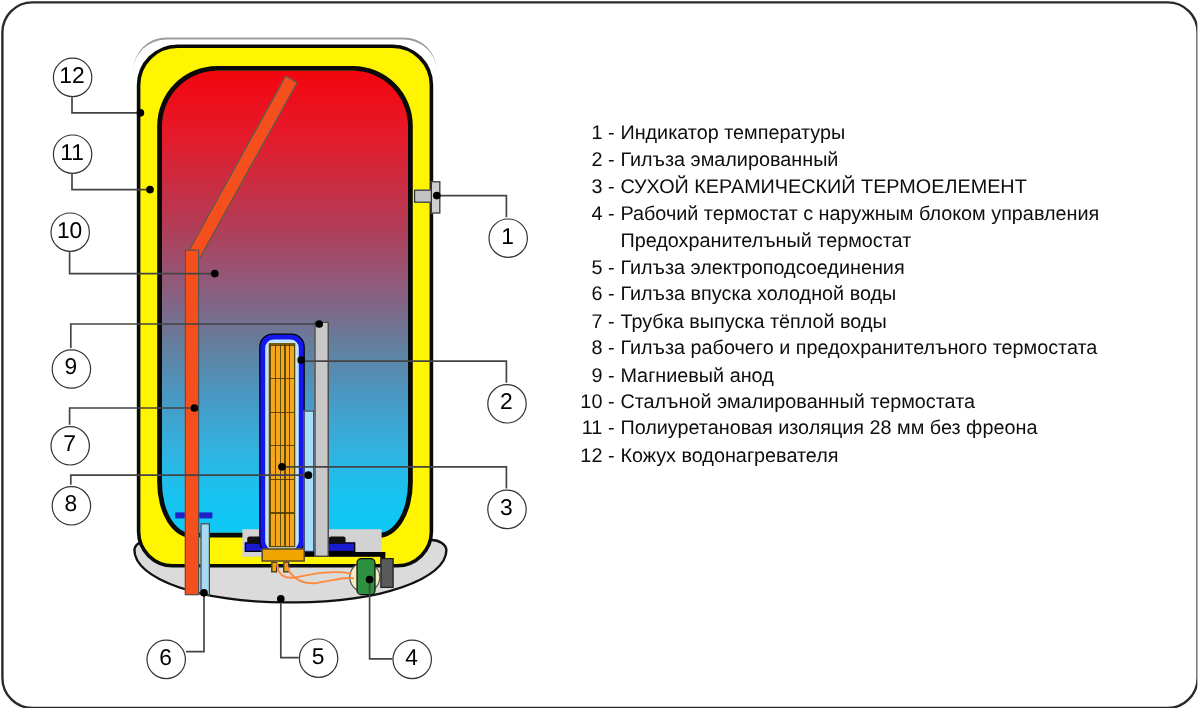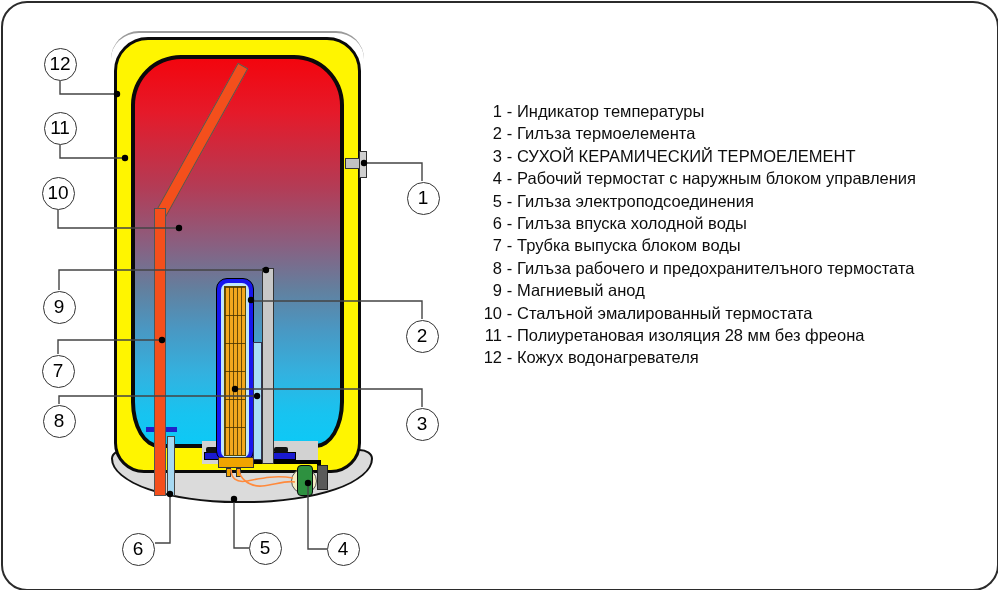--- a/index.html
+++ b/index.html
@@ -160,46 +160,51 @@
 
   <div class="legend">
       <div class="lrow">
         <span class="lnum">1</span>
         <span class="lsep">-</span>
         <span class="ltext">Индикатор температуры</span>
       </div>
       <div class="lrow">
         <span class="lnum">2</span>
         <span class="lsep">-</span>
-        <span class="ltext">Гилъза термоелемента</span>
+        <span class="ltext">Гилъза эмалированный</span>
       </div>
       <div class="lrow">
         <span class="lnum">3</span>
         <span class="lsep">-</span>
         <span class="ltext">СУХОЙ КЕРАМИЧЕСКИЙ ТЕРМОЕЛЕМЕНТ</span>
       </div>
       <div class="lrow">
         <span class="lnum">4</span>
         <span class="lsep">-</span>
         <span class="ltext">Рабочий термостат с наружным блоком управления</span>
       </div>
       <div class="lrow">
+        <span class="lnum"></span>
+        <span class="lsep"></span>
+        <span class="ltext">Предохранителъный термостат</span>
+      </div>
+      <div class="lrow">
         <span class="lnum">5</span>
         <span class="lsep">-</span>
         <span class="ltext">Гилъза электроподсоединения</span>
       </div>
       <div class="lrow">
         <span class="lnum">6</span>
         <span class="lsep">-</span>
         <span class="ltext">Гилъза впуска холодной воды</span>
       </div>
       <div class="lrow">
         <span class="lnum">7</span>
         <span class="lsep">-</span>
-        <span class="ltext">Трубка выпуска блоком воды</span>
+        <span class="ltext">Трубка выпуска тёплой воды</span>
       </div>
       <div class="lrow">
         <span class="lnum">8</span>
         <span class="lsep">-</span>
         <span class="ltext">Гилъза рабочего и предохранителъного термостата</span>
       </div>
       <div class="lrow">
         <span class="lnum">9</span>
         <span class="lsep">-</span>
         <span class="ltext">Магниевый анод</span>

